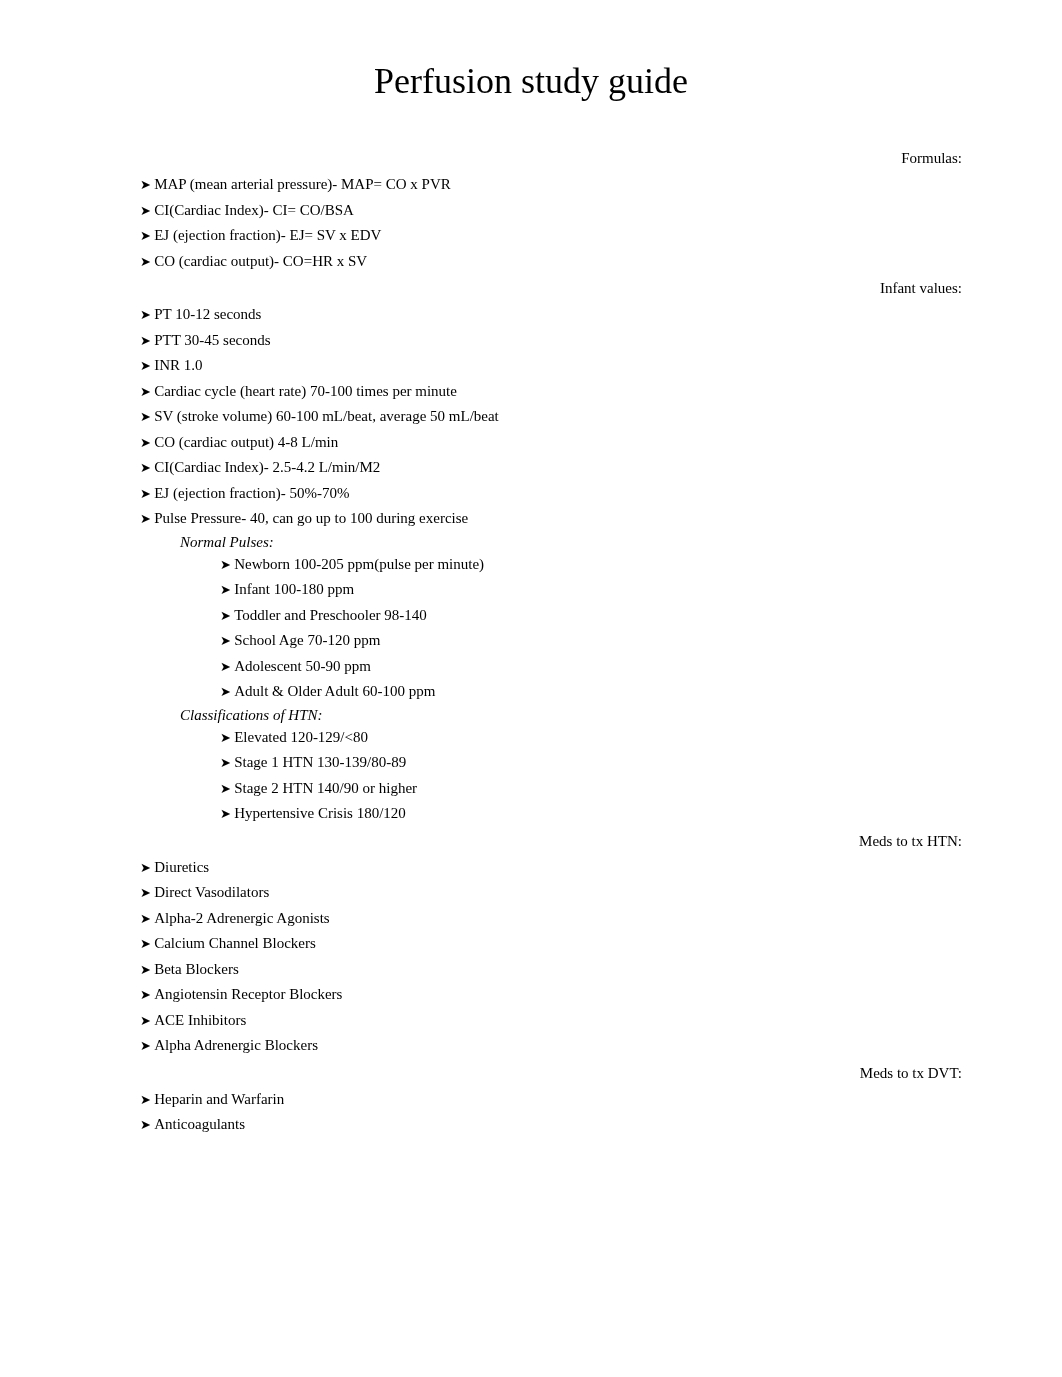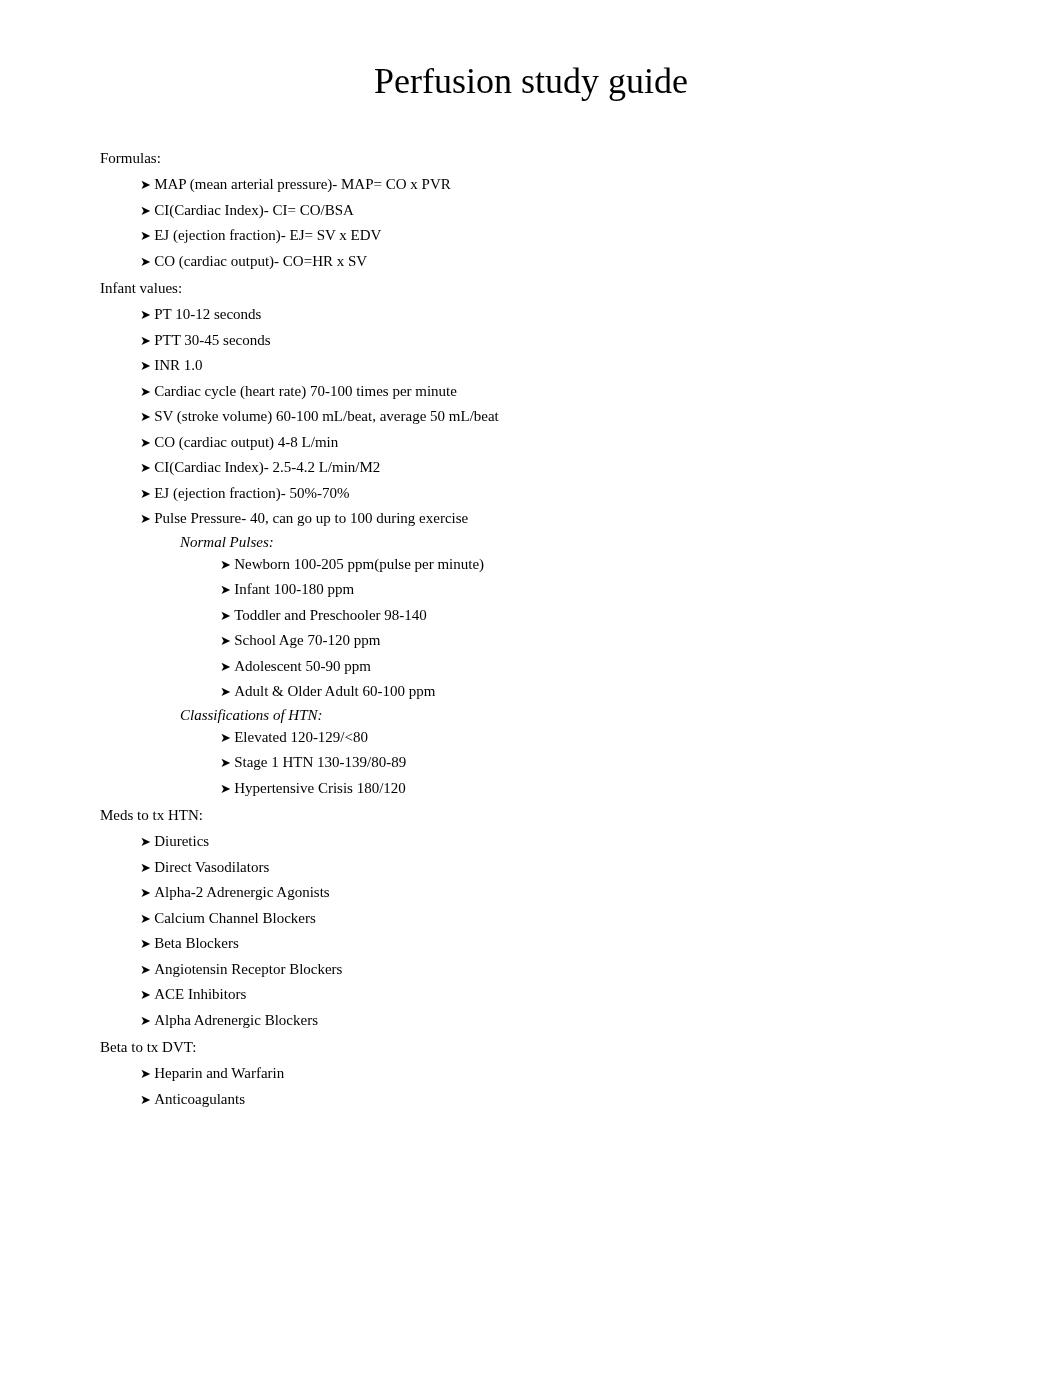--- a/index.html
+++ b/index.html
@@ -28,20 +28,21 @@
 
     .section-label {
       font-size: 15px;
       font-weight: normal;
       margin-bottom: 6px;
       margin-top: 24px;
     }
 
     .section-label:first-of-type {
       margin-top: 0;
+      text-align: right;
     }
 
     ul.level1 {
       list-style: none;
       padding-left: 40px;
       margin-bottom: 4px;
     }
 
     ul.level3 {
       list-style: none;
@@ -113,39 +114,40 @@
       <li>Toddler and Preschooler 98-140</li>
       <li>School Age 70-120 ppm</li>
       <li>Adolescent 50-90 ppm</li>
       <li>Adult &amp; Older Adult 60-100 ppm</li>
     </ul>
 
     <div class="sub-label">Classifications of HTN:</div>
     <ul class="level3">
       <li>Elevated 120-129/&lt;80</li>
       <li>Stage 1 HTN 130-139/80-89</li>
+      <li>Stage 2 HTN 140/90 or higher</li>
       <li>Hypertensive Crisis 180/120</li>
     </ul>
   </div>
 
   <div class="section-block">
     <div class="section-label">Meds to tx HTN:</div>
     <ul class="level1">
       <li>Diuretics</li>
       <li>Direct Vasodilators</li>
       <li>Alpha-2 Adrenergic Agonists</li>
       <li>Calcium Channel Blockers</li>
       <li>Beta Blockers</li>
       <li>Angiotensin Receptor Blockers</li>
       <li>ACE Inhibitors</li>
       <li>Alpha Adrenergic Blockers</li>
     </ul>
   </div>
 
   <div class="section-block">
-    <div class="section-label">Beta to tx DVT:</div>
+    <div class="section-label">Meds to tx DVT:</div>
     <ul class="level1">
       <li>Heparin and Warfarin</li>
       <li>Anticoagulants</li>
     </ul>
   </div>
 
 </div>
 
 </body></html>

